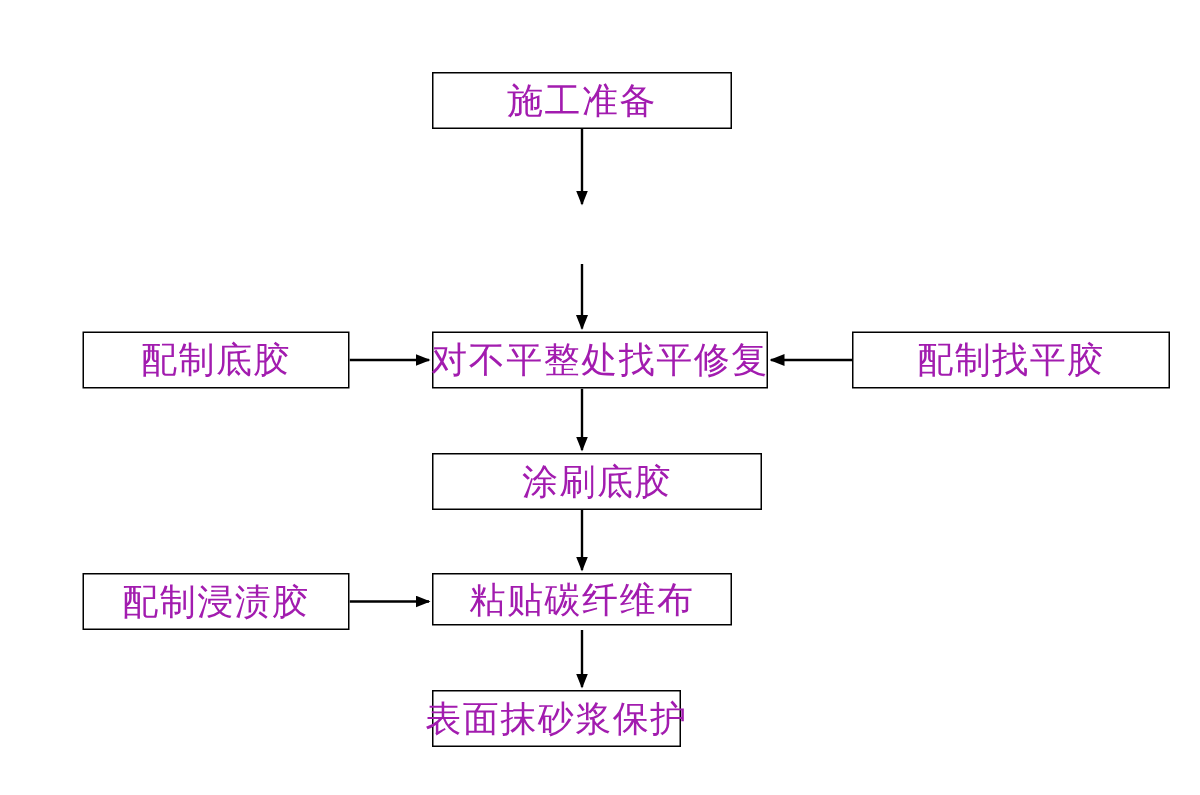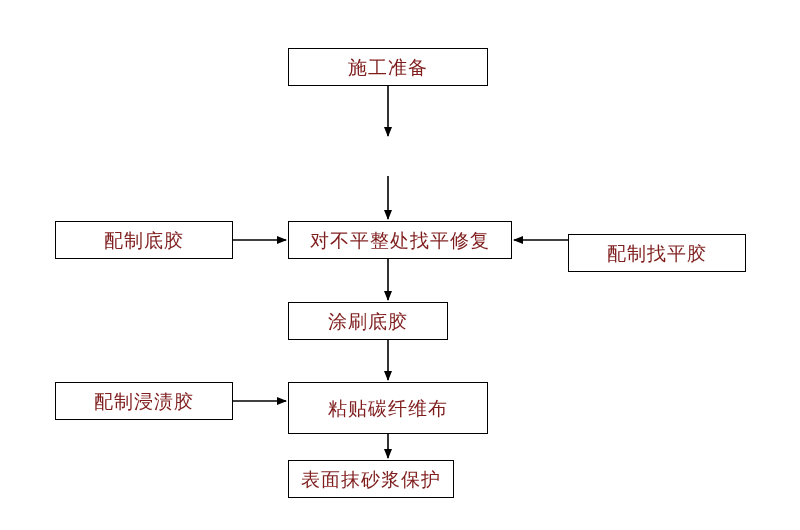--- a/index.html
+++ b/index.html
@@ -19,22 +19,22 @@
     height: 530px;
   }
   .node {
     position: absolute;
     border: 1px solid #000000;
     background: #ffffff;
     box-sizing: border-box;
     display: flex;
     align-items: center;
     justify-content: center;
-    font-size: 19px;
-    color: #7f1d1d;
+    font-size: 24px;
+    color: #a21caf;
     letter-spacing: 1px;
     white-space: nowrap;
   }
   .node-label {
     display: block;
     line-height: 1;
   }
   svg.connectors {
     position: absolute;
     left: 0;
@@ -79,33 +79,33 @@
 
 
   <div class="node" style="left:288px; top:221px; width:224px; height:38px;">
     <span class="node-label">对不平整处找平修复</span>
   </div>
 
   <div class="node" style="left:55px; top:221px; width:178px; height:38px;">
     <span class="node-label">配制底胶</span>
   </div>
 
-  <div class="node" style="left:568px; top:234px; width:178px; height:38px;">
+  <div class="node" style="left:568px; top:221px; width:212px; height:38px;">
     <span class="node-label">配制找平胶</span>
   </div>
 
-  <div class="node" style="left:288px; top:302px; width:160px; height:38px;">
+  <div class="node" style="left:288px; top:302px; width:220px; height:38px;">
     <span class="node-label">涂刷底胶</span>
   </div>
 
   <div class="node" style="left:55px; top:382px; width:178px; height:38px;">
     <span class="node-label">配制浸渍胶</span>
   </div>
 
-  <div class="node" style="left:288px; top:382px; width:200px; height:52px;">
+  <div class="node" style="left:288px; top:382px; width:200px; height:35px;">
     <span class="node-label">粘贴碳纤维布</span>
   </div>
 
   <div class="node" style="left:288px; top:460px; width:166px; height:38px;">
     <span class="node-label">表面抹砂浆保护</span>
   </div>
 
 </div>
 
 </body></html>

